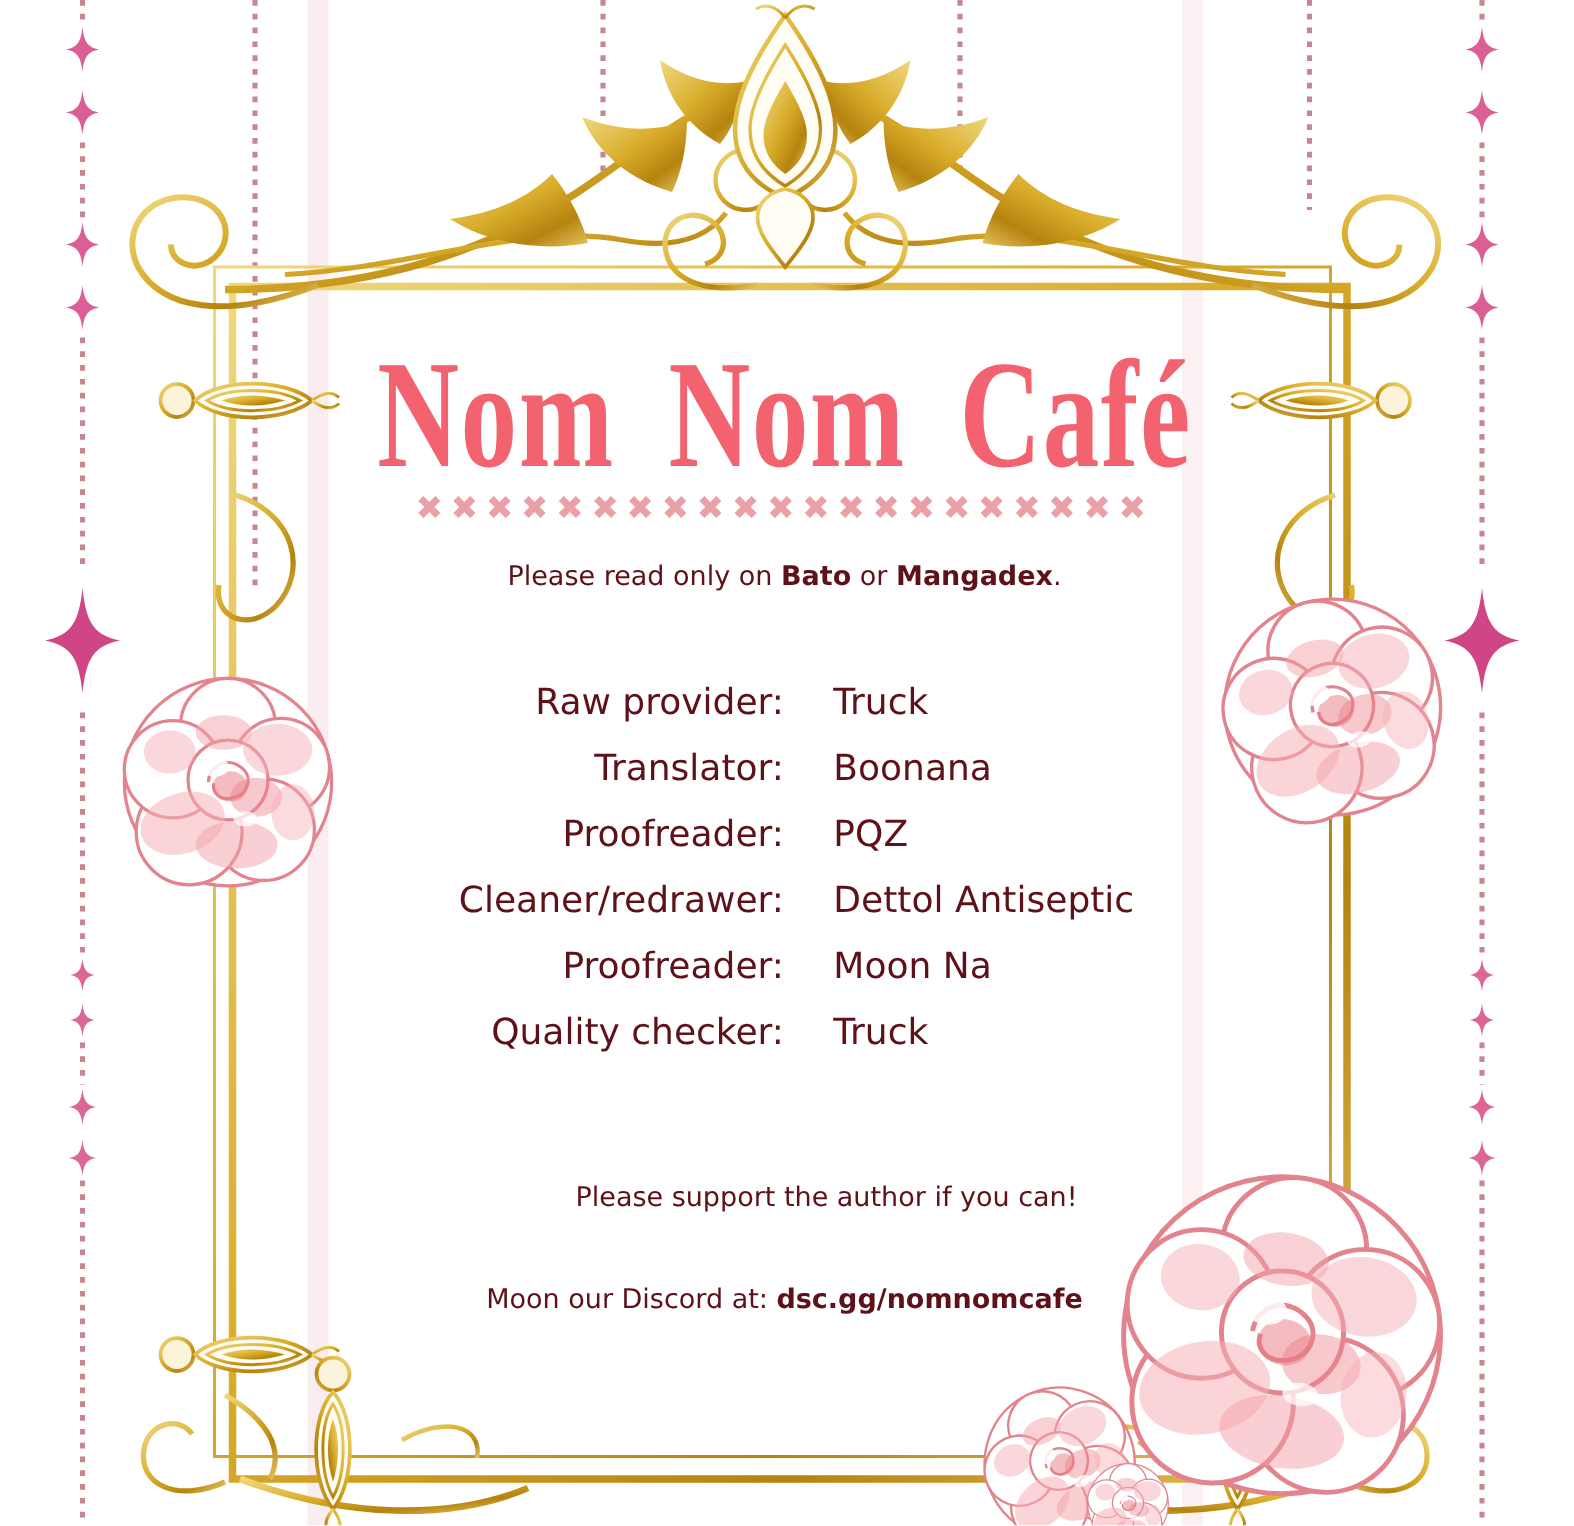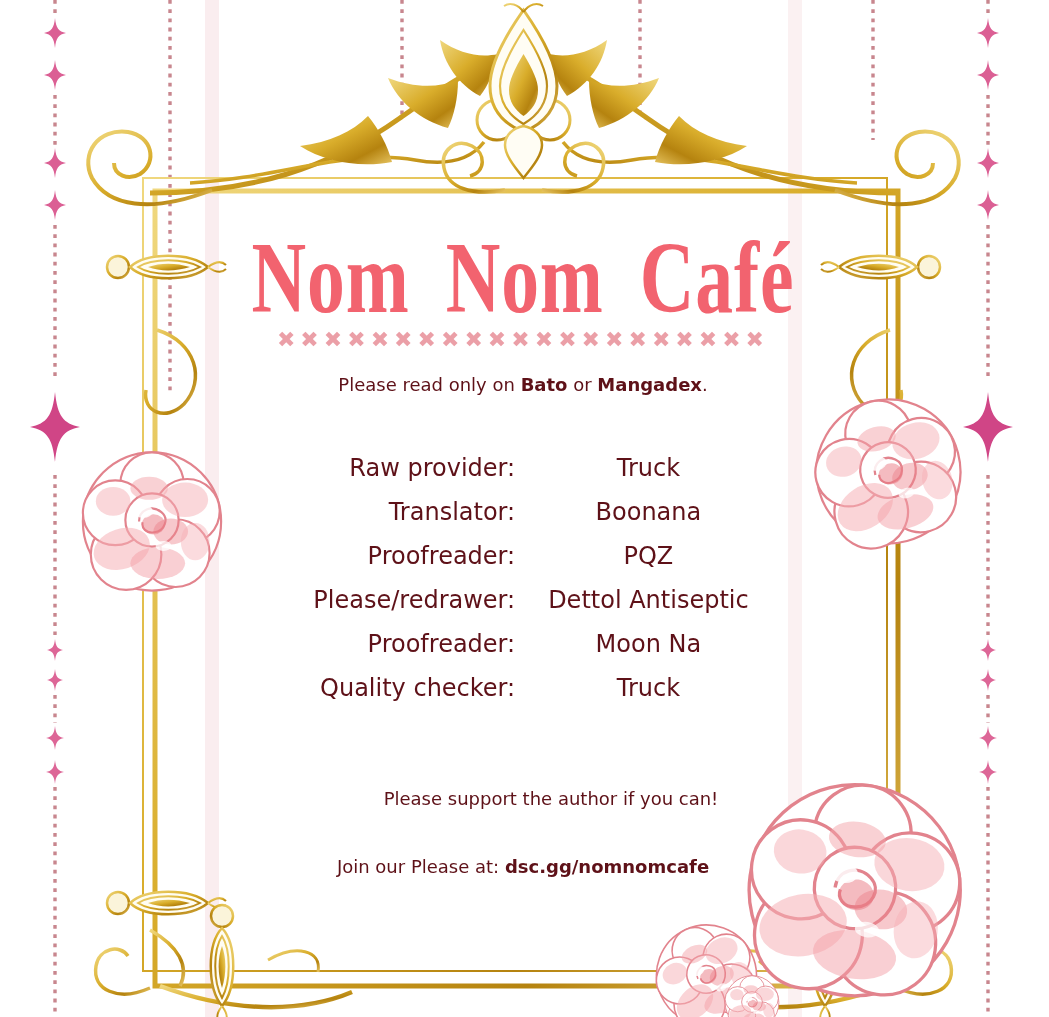--- a/index.html
+++ b/index.html
@@ -15,21 +15,21 @@
     transform:scale(0.9,1.22);transform-origin:50% 50%;
   }
   .xrow{top:327px;font-size:22px;letter-spacing:5px;color:#eb9fa7;line-height:26px;}
   .line{font-size:18px;line-height:34px;white-space:pre-wrap;}
   .notice{top:368px;}
   .credits{top:446px;display:flex;justify-content:center;}
   .ctable{display:grid;grid-template-columns:auto auto;column-gap:13px;transform:translateX(8px);
           font-size:24px;}
   .crow{display:contents;}
   .role{text-align:right;line-height:44px;white-space:pre;}
-  .cname{text-align:center;line-height:44px;white-space:pre;margin-left:20px;}
+  .cname{text-align:left;line-height:44px;white-space:pre;margin-left:20px;}
   .support{top:782px;padding-left:28px;}
   .discord{top:850px;}
   .apply{top:886px;}
   b{font-weight:700;}
 </style>
 </head>
 <body>
 
 <div class="stage">
 
@@ -179,32 +179,32 @@
         </div>
         <div class="crow">
           <span class="role">Translator:</span>
           <span class="cname">Boonana</span>
         </div>
         <div class="crow">
           <span class="role">Proofreader:</span>
           <span class="cname">PQZ</span>
         </div>
         <div class="crow">
-          <span class="role">Please/redrawer:</span>
+          <span class="role">Cleaner/redrawer:</span>
           <span class="cname">Dettol Antiseptic</span>
         </div>
         <div class="crow">
           <span class="role">Proofreader:</span>
           <span class="cname">Moon Na</span>
         </div>
         <div class="crow">
           <span class="role">Quality checker:</span>
           <span class="cname">Truck</span>
         </div>
       </div>
     </div>
 
     <p class="line support">Please support the author if you can!</p>
 
-    <p class="line discord"><span>Join our Please at: </span><b>dsc.gg/nomnomcafe</b></p>
+    <p class="line discord"><span>Moon our Discord at: </span><b>dsc.gg/nomnomcafe</b></p>
 
   </div>
 </div>
 
 </body></html>

